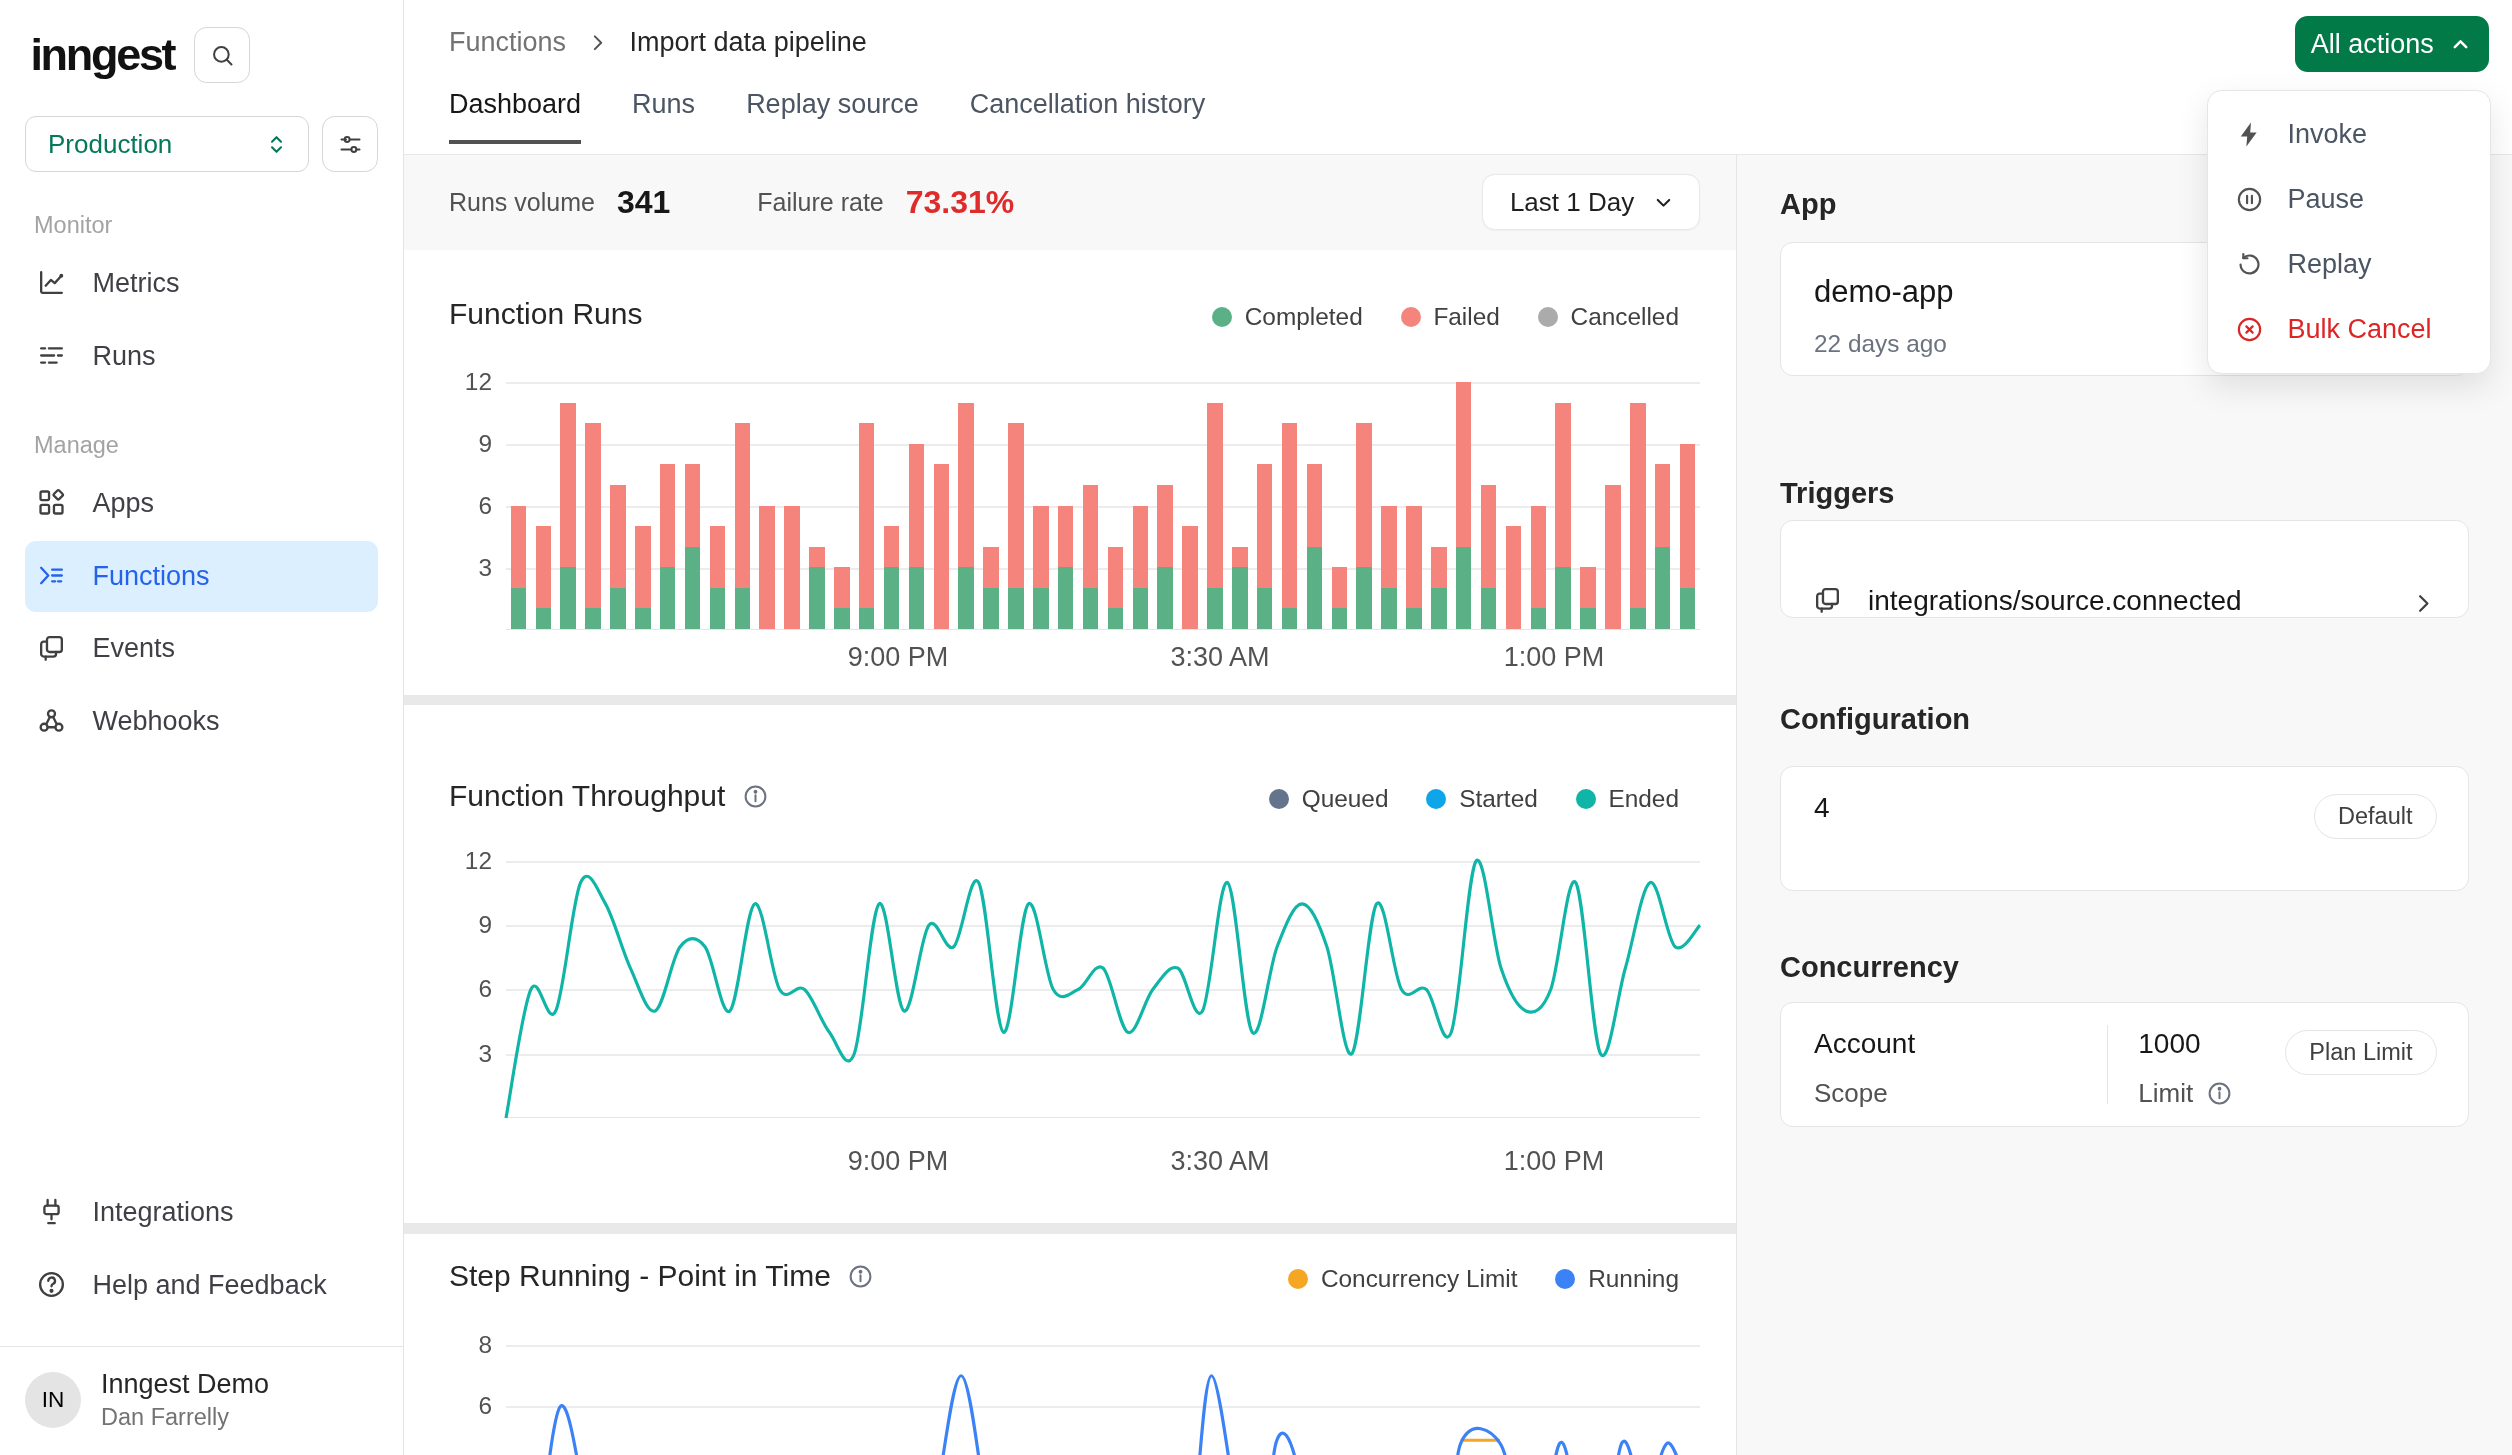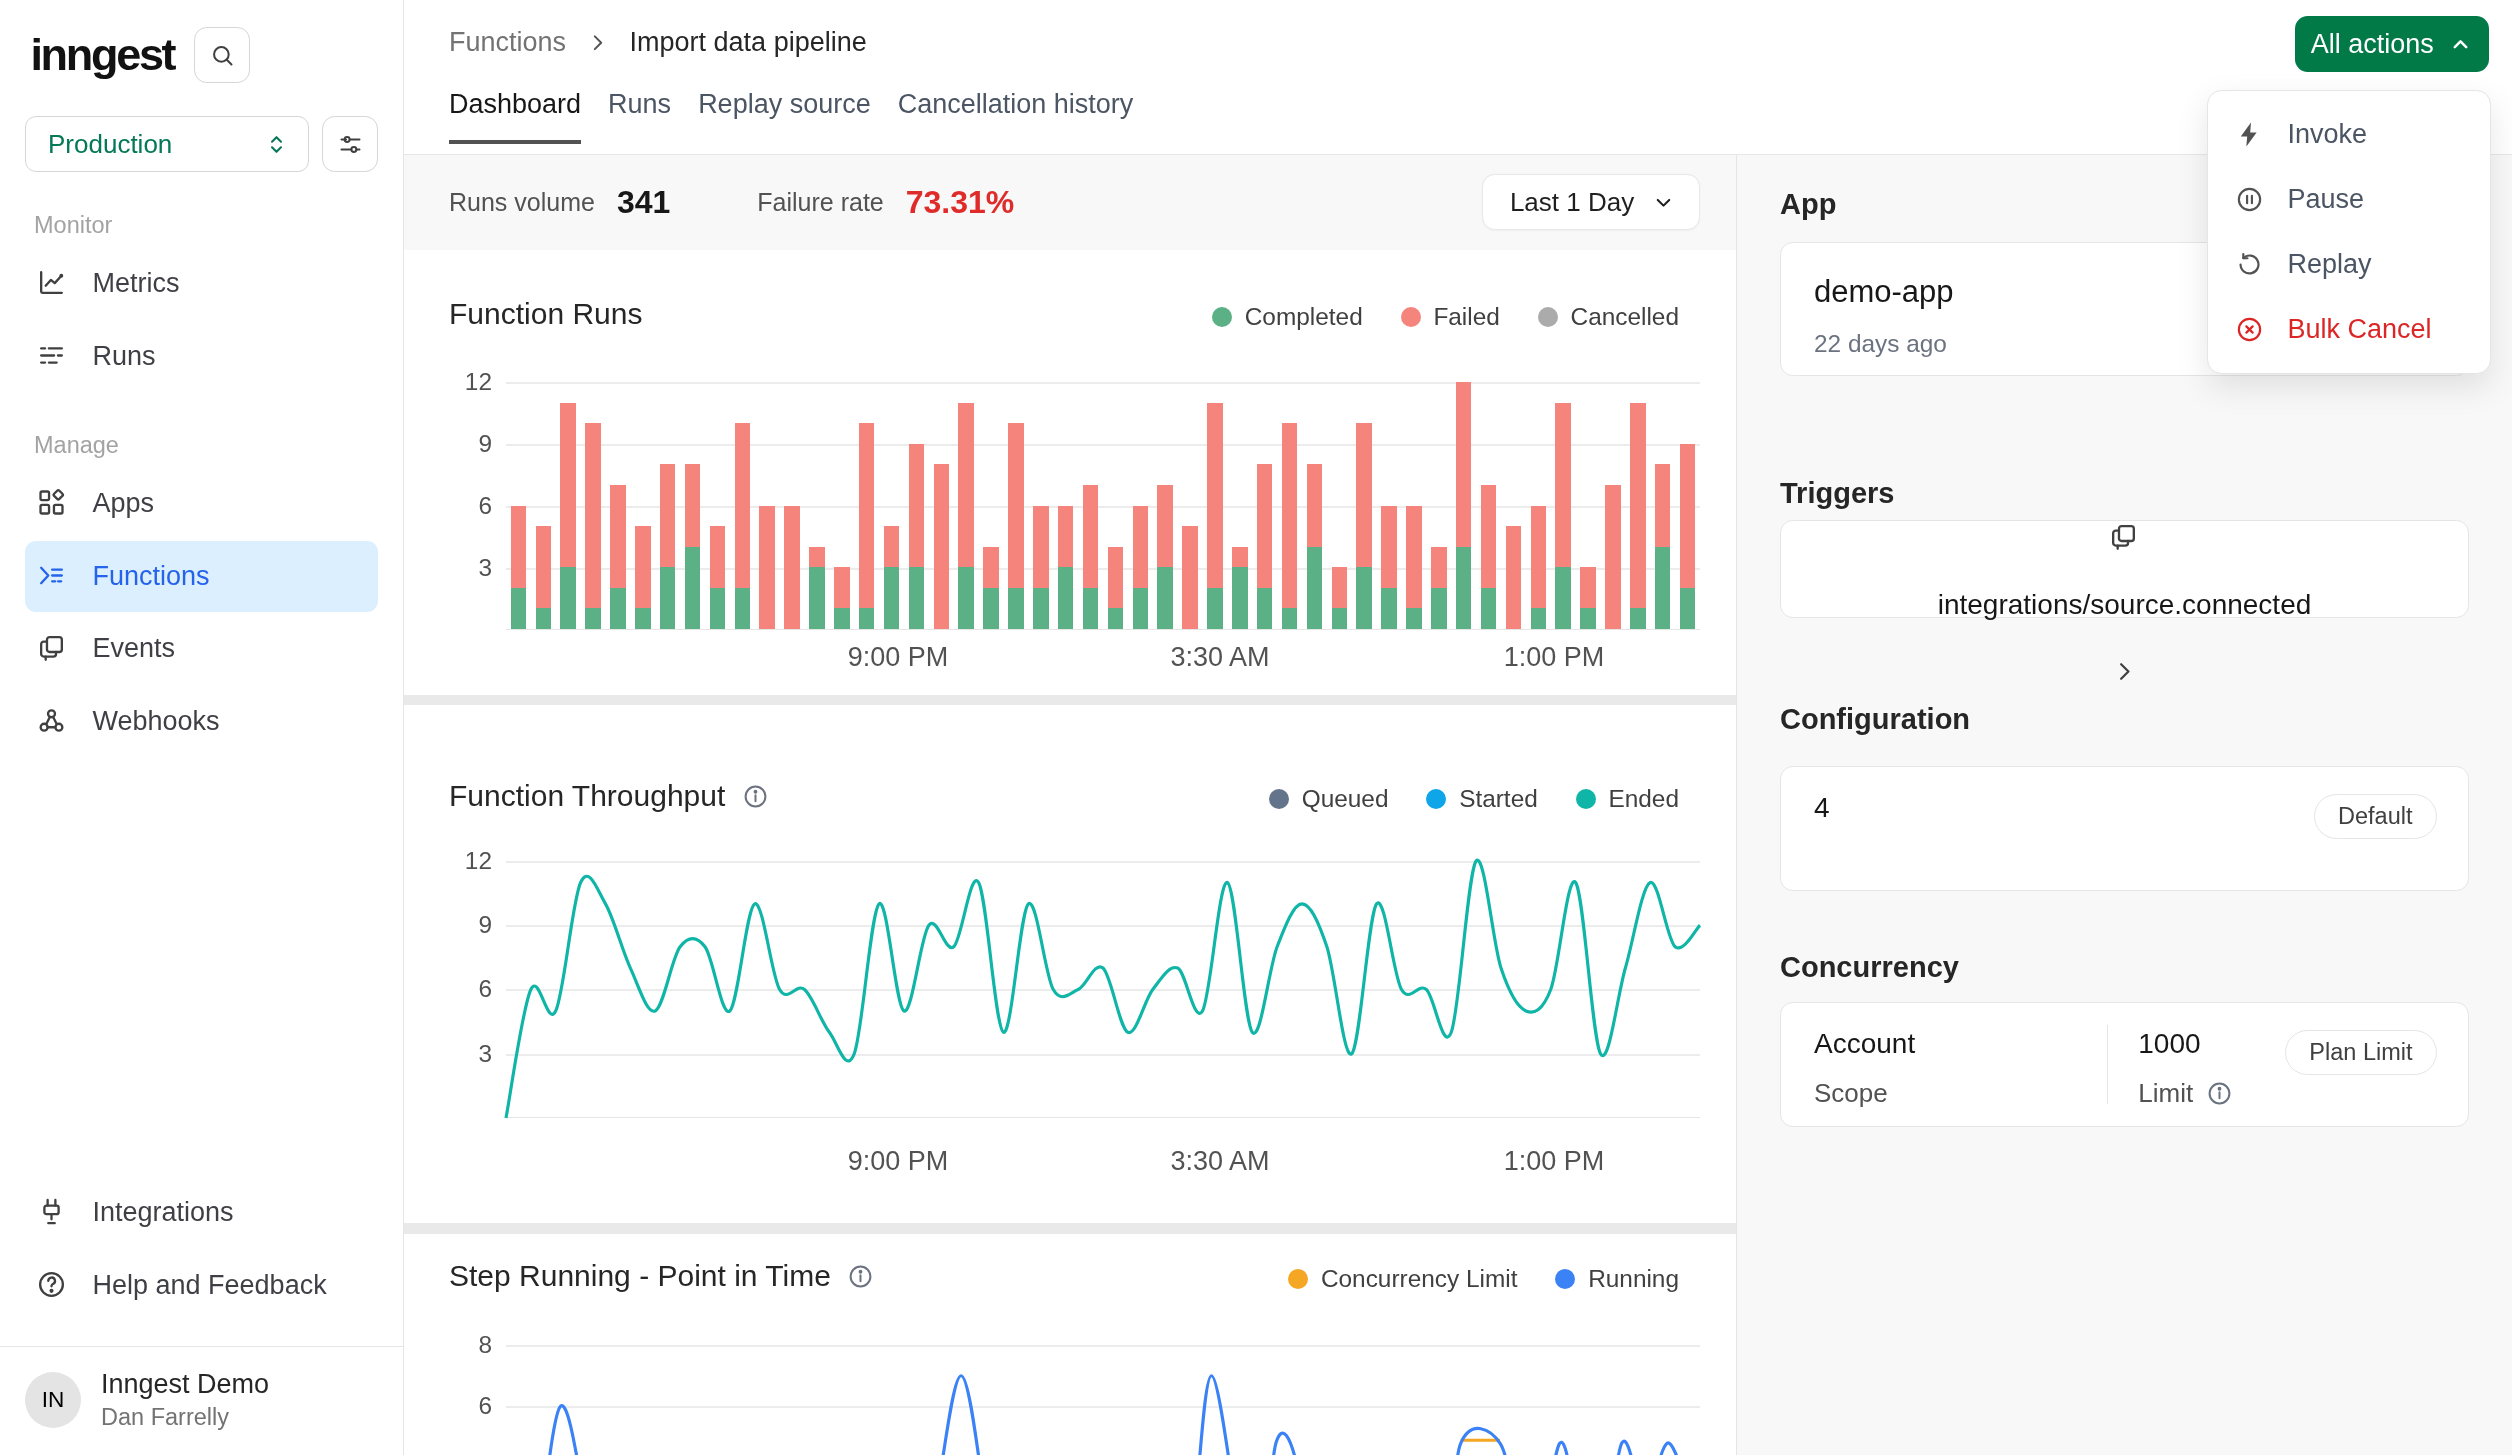--- a/index.html
+++ b/index.html
@@ -35,21 +35,21 @@
     display:flex; align-items:center; gap:20px; }
   .avatar { width:56px; height:56px; border-radius:50%; background:#E4E4E4; color:#000000;
     font-size:22.6px; display:flex; align-items:center; justify-content:center; }
   .user-org { font-size:27px; color:#262626; }
   .user-name { font-size:23.5px; color:#737373; margin-top:3.6px; }
 
   
   .breadcrumb { position:absolute; left:45px; top:27px; display:flex; align-items:center; gap:20px; font-size:27px; }
   .bc-root { color:#737373; } .bc-cur { color:#262626; }
   .bc-sep { color:#525252; }
-  .tabs { position:absolute; left:45px; top:89px; display:flex; gap:27px; }
+  .tabs { position:absolute; left:45px; top:89px; display:flex; gap:51px; }
   .tab { font-size:27px; color:#4B5563; padding-bottom:20px; border-bottom:4.5px solid transparent; cursor:pointer; }
   .tab.active { color:#171717; border-bottom-color:#525252; }
 
   .all-actions { position:absolute; left:2295px; top:16.3px; width:194px; height:56px; border:none;
     background:#027A48; color:#fff; font-size:27px; border-radius:12.7px; display:flex;
     align-items:center; justify-content:center; gap:14.5px; cursor:pointer; font-family:inherit; }
   .dropdown { position:absolute; left:2207px; top:90px; width:284px; background:#fff;
     border:0.9px solid #E5E5E5; border-radius:14.5px; box-shadow:0 12.7px 33px rgba(0,0,0,.10);
     padding:11px 0; z-index:60; }
   .dd-item { display:flex; align-items:center; gap:23.5px; height:65px; padding:0 27px;
@@ -89,21 +89,21 @@
   .bars { position:absolute; left:0; bottom:0; width:100%; height:100%; display:flex; align-items:flex-end; }
   .slot { flex:1; display:flex; flex-direction:column; justify-content:flex-end; align-items:center; height:100%; }
   .seg { width:15.4px; }
 
   
   .panel-h { font-size:29px; color:#262626; position:absolute; left:43px; }
   .card { position:absolute; left:43px; width:689px; background:#fff; border:0.9px solid #E5E5E5;
     border-radius:12.7px; }
   .app-name { font-size:31px; color:#171717; }
   .app-sub { font-size:24.4px; color:#6B7280; margin-top:20px; }
-  .trig-row { display:flex; align-items:center; gap:37px; height:100%; padding:0 31px;flex-direction:column; }
+  .trig-row { display:flex; align-items:flex-end; gap:23px; height:100%; padding:0 31px; }
   .trig-label { font-size:28px; color:#171717; flex:1; }
   .pill { border:1.8px solid #E5E5E5; border-radius:903px; padding:8.1px 23.5px; font-size:23.5px;
     color:#404040; background:#fff; white-space:nowrap; }
   .cfg-val { font-size:28px; color:#171717; }
   .cfg-lab { font-size:26px; color:#525252; display:flex; align-items:center; gap:12.7px; margin-top:18px; }
   .conc-div { position:absolute; left:47.5%; top:22px; bottom:22px; width:0.9px; background:#E5E5E5; }
 </style>
 </head>
 <body>
 

